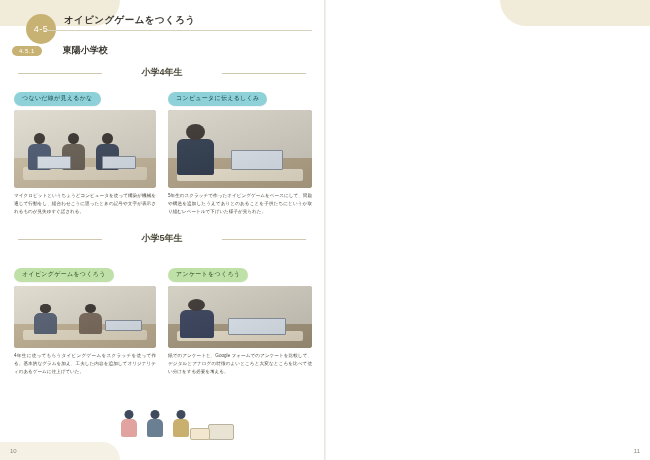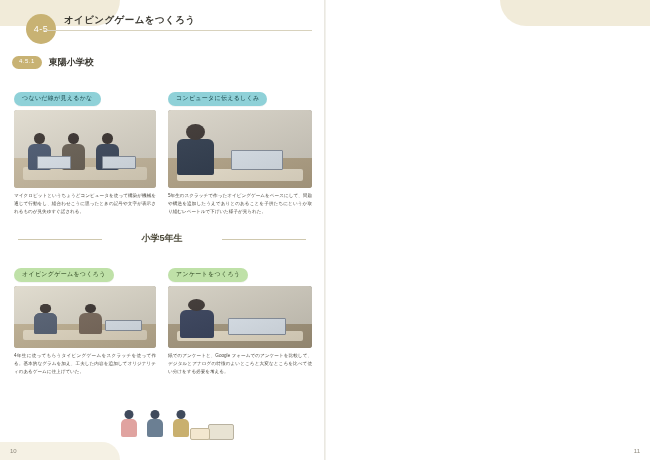--- a/index.html
+++ b/index.html
@@ -24,21 +24,21 @@
 
   
   .chapter-bar { position:absolute; left:26px; top:14px; display:flex; gap:8px; }
   .chapter-num {
     width:30px; height:30px; border-radius:50%; background:#c8b273; color:#fff;
     display:flex; align-items:center; justify-content:center; font-size:9px; letter-spacing:.5px;
   }
   .chapter-title { font-size:9.5px; color:#3c3a33; font-weight:bold; letter-spacing:.4px; }
   .chapter-underline { position:absolute; left:44px; top:30px; width:268px; height:1px; background:#d8d2bd; }
 
-  .subsec { position:absolute; left:12px; top:56px; display:flex; gap:7px; }
+  .subsec { position:absolute; left:12px; top:44px; display:flex; align-items:center; gap:21px; }
   .subsec-tag { background:#c8b273; color:#fff; font-size:6px; border-radius:8px; padding:2px 7px; letter-spacing:.5px;}
   .subsec-name { font-size:9px; color:#3c3a33; font-weight:bold; }
 
   
   .grade-banner { text-align:center; font-size:9px; color:#4b4838; font-weight:bold; position:relative; }
   .grade-banner:before, .grade-banner:after {
     content:""; position:absolute; top:50%; width:84px; height:1px; background:#cfc8ae;
   }
   .grade-banner:before { left:6px; }
   .grade-banner:after  { right:6px; }
@@ -92,20 +92,21 @@
       <div class="chapter-num">4-5</div>
       <div class="chapter-title">オイビングゲームをつくろう</div>
     </div>
     <div class="chapter-underline"></div>
 
     <div class="subsec">
       <span class="subsec-tag">4.5.1</span>
       <span class="subsec-name">東陽小学校</span>
     </div>
 
+    <div class="grade-banner g4">小学4年生</div>
 
     <div class="card" style="left:14px; top:86px; width:142px;">
       <span class="card-label">つないだ線が見えるかな</span>
       <div class="photo" style="height:78px;">
         <div class="pimg">
           <div class="wall"></div>
             <div class="floor"></div>
           <div class="desk" style="bottom:10%;"></div>
           <div class="kid" style="left:10%;"></div>
           <div class="kid" style="left:34%; background:#6b6256;"></div>

